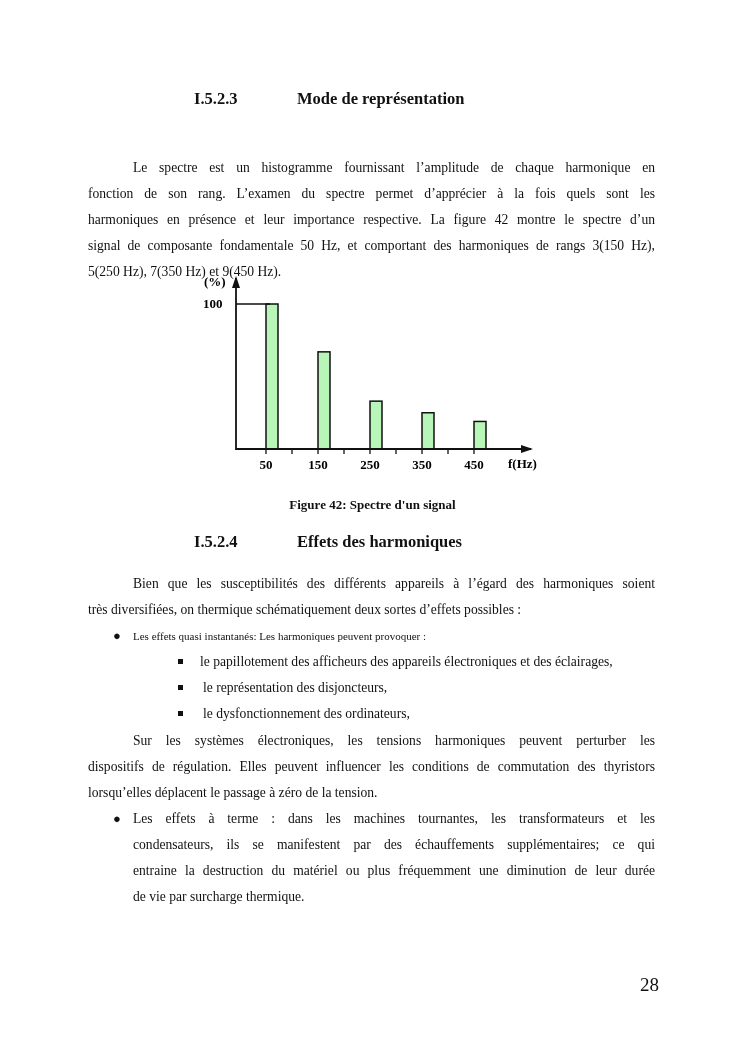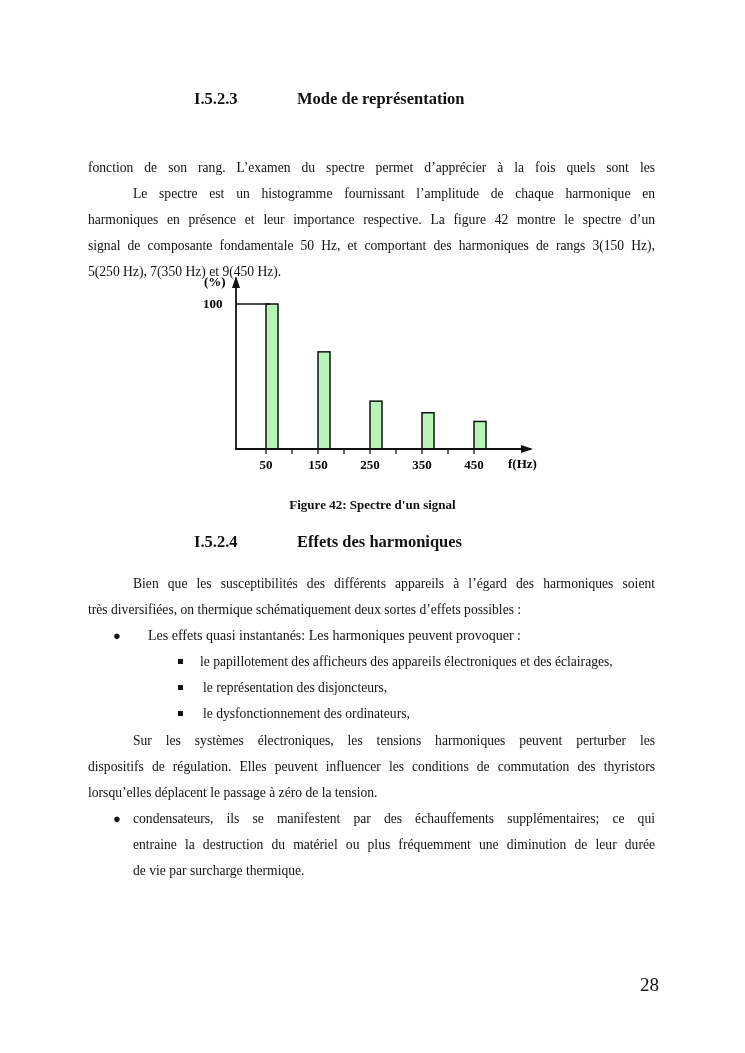--- a/index.html
+++ b/index.html
@@ -20,22 +20,22 @@
 </style>
 </head>
 <body>
 
 <div class="abs heading" style="left:194px; top:89px; width:400px; height:22px;">
   <span class="num">I.5.2.3</span>
   <span class="ttl">Mode de représentation</span>
 </div>
 
 <div class="abs para" style="left:88px; top:155px; width:567px;">
+  <span class="ln" style="margin-left:45px;">Le spectre est un histogramme fournissant l’amplitude de chaque harmonique en</span>
   <span class="ln">fonction de son rang. L’examen du spectre permet d’apprécier à la fois quels sont les</span>
-  <span class="ln" style="margin-left:45px;">Le spectre est un histogramme fournissant l’amplitude de chaque harmonique en</span>
   <span class="ln">harmoniques en présence et leur importance respective. La figure 42 montre le  spectre d’un</span>
   <span class="ln">signal de composante fondamentale 50 Hz, et comportant des harmoniques de rangs 3(150 Hz),</span>
   <span class="ln last">5(250 Hz), 7(350 Hz) et 9(450 Hz).</span>
 </div>
 
 <svg class="abs" id="chart" style="left:0; top:0;" width="745" height="490" viewBox="0 0 745 490">
   <defs>
     <marker id="arrowhead" markerWidth="12" markerHeight="8" refX="10" refY="4" orient="auto" markerUnits="userSpaceOnUse">
       <path d="M0,0 L12,4 L0,8 Z" fill="#111"></path>
     </marker>
@@ -80,21 +80,21 @@
   <span class="ttl">Effets des harmoniques</span>
 </div>
 
 <div class="abs para" style="left:88px; top:571px; width:567px;">
   <span class="ln" style="margin-left:45px;">Bien que les susceptibilités des différents appareils à l’égard des harmoniques soient</span>
   <span class="ln last">très diversifiées, on thermique schématiquement deux sortes d’effets possibles :</span>
 </div>
 
 <div class="abs para" style="left:113px; top:623px; width:540px;">
   <span class="bullet-dot" style="left:0; top:0;">●</span>
-  <span class="ln last" style="margin-left:35px; font-size:14px;">Les effets quasi instantanés: Les harmoniques peuvent provoquer :</span>
+  <span class="ln last" style="margin-left:20px; font-size:11px;">Les effets quasi instantanés: Les harmoniques peuvent provoquer :</span>
 </div>
 
 <div class="abs" style="left:178px; top:649px; width:480px;">
   <div class="para" style="position:relative; height:26px;">
     <span class="sq" style="left:0; top:10px;"></span>
     <span class="ln last" style="margin-left:22px;">le papillotement des afficheurs des appareils électroniques et des éclairages,</span>
   </div>
   <div class="para" style="position:relative; height:26px;">
     <span class="sq" style="left:0; top:10px;"></span>
     <span class="ln last" style="margin-left:25px;">le représentation des disjoncteurs,</span>
@@ -107,19 +107,20 @@
 
 <div class="abs para" style="left:88px; top:728px; width:567px;">
   <span class="ln" style="margin-left:45px;">Sur les systèmes électroniques, les tensions harmoniques peuvent perturber les</span>
   <span class="ln">dispositifs de régulation. Elles peuvent influencer les conditions de commutation des thyristors</span>
   <span class="ln last">lorsqu’elles déplacent le passage à zéro de la tension.</span>
 </div>
 
 <div class="abs para" style="left:113px; top:806px; width:542px;">
   <span class="bullet-dot" style="left:0; top:0;">●</span>
   <div style="margin-left:20px;">
+    <span class="ln">Les effets à terme : dans les machines tournantes, les transformateurs et les</span>
     <span class="ln">condensateurs, ils se manifestent par des échauffements supplémentaires; ce qui</span>
     <span class="ln">entraine la destruction du matériel ou plus fréquemment une diminution de leur durée</span>
     <span class="ln last">de vie par surcharge thermique.</span>
   </div>
 </div>
 
 <div class="abs pagenum" style="left:640px; top:974px;">28</div>
 
 </body></html>

